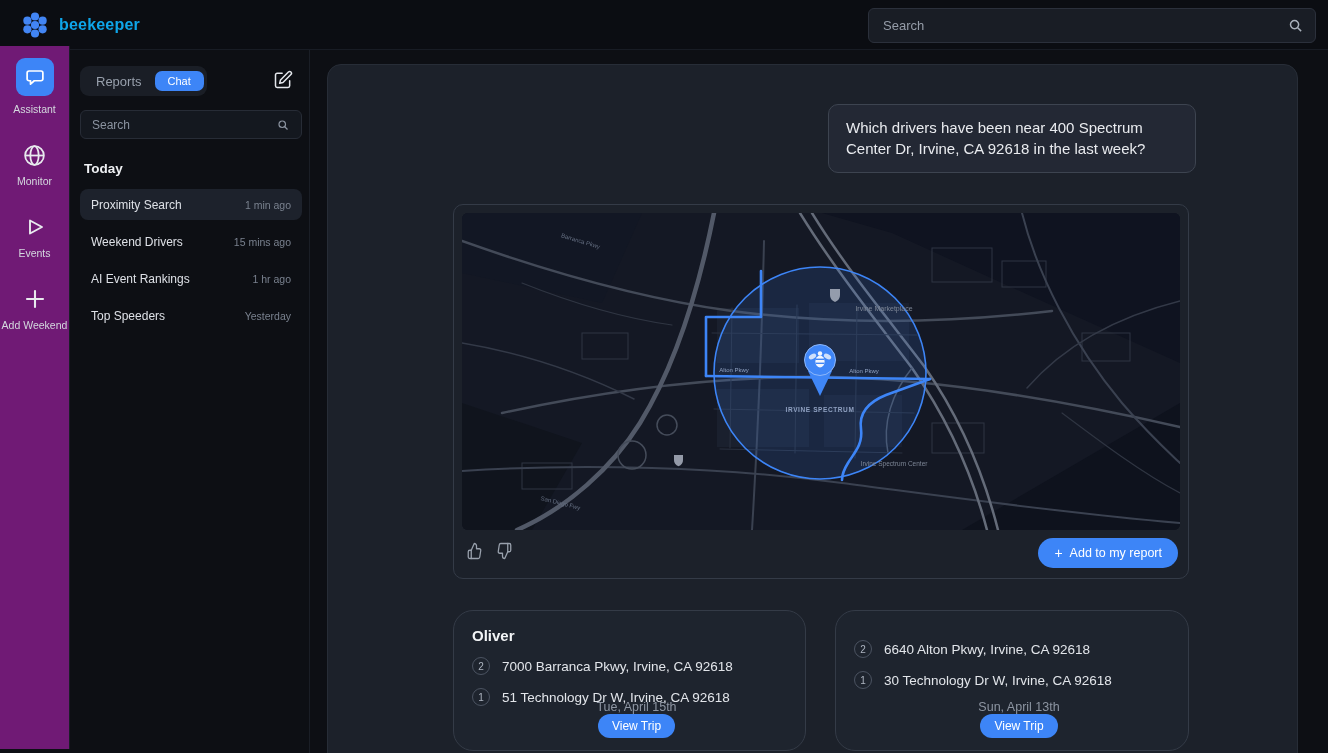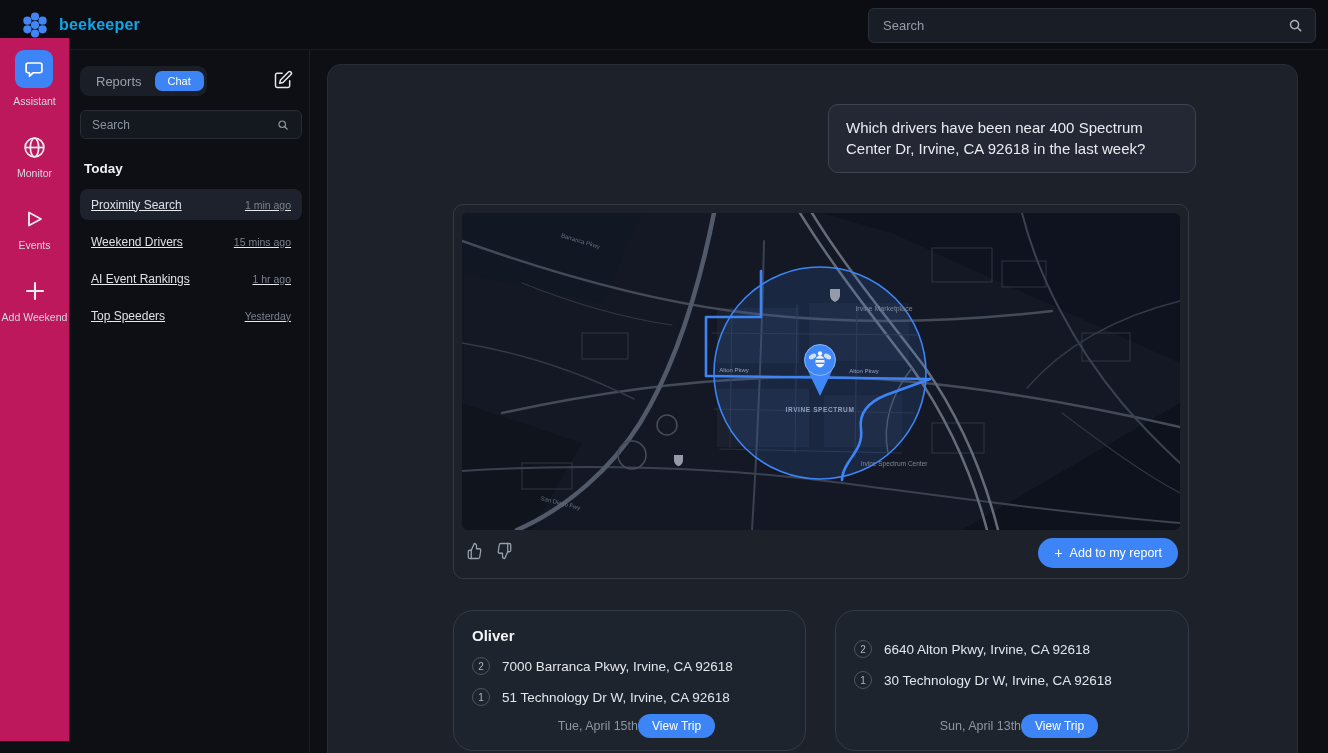--- a/index.html
+++ b/index.html
@@ -12,23 +12,23 @@
   .logo { display:flex; align-items:center; gap:9px; padding-left:20px; }
   .logo-word { font-size:16px; font-weight:bold; letter-spacing:.2px; color:#0ea5e9; }
   .top-search { position:absolute; right:12px; top:8px; width:448px; height:35px;
     background:#191d25; border:1px solid #2b303b; border-radius:6px; display:flex; align-items:center; }
   .top-search input { flex:1; background:transparent; border:none; outline:none;
     color:#c7ccd4; font-size:13px; padding:0 14px; font-family:inherit; }
   .top-search input::placeholder { color:#959ca8; }
   .mag { flex:0 0 auto; margin-right:12px; }
 
   
-  .rail { position:absolute; left:0; top:38px; width:70px; height:703px;
-    background:#be185d; border-right:1px solid #1a1e26; display:flex; flex-direction:column;
-    align-items:center; padding-top:12px; }
+  .rail { position:absolute; left:0; top:46px; width:70px; height:703px;
+    background:#701a75; border-right:1px solid #1a1e26; display:flex; flex-direction:column;
+    padding-top:12px; }
   .rail-item { display:flex; flex-direction:column; align-items:center; gap:7px;
     margin-bottom:27px; cursor:pointer; }
   .rail-label { font-size:10.5px; color:#d4d8de; }
   .tile { width:38px; height:38px; border-radius:9px; background:#3d85f7;
     display:flex; align-items:center; justify-content:center; }
   .rail-ico { width:26px; height:26px; display:flex; align-items:center; justify-content:center; }
 
   
   .panel { position:absolute; left:70px; top:50px; width:240px; height:703px;
     background:#0d0f14; border-right:1px solid #1a1e26; }
@@ -39,21 +39,21 @@
     border-radius:7px; cursor:pointer; }
   .compose { position:absolute; right:16px; top:20px; cursor:pointer; }
   .panel-search { position:absolute; left:10px; top:60px; width:222px; height:29px;
     background:#14181f; border:1px solid #272c36; border-radius:6px; display:flex; align-items:center; }
   .panel-search input { flex:1; background:transparent; border:none; outline:none;
     color:#c7ccd4; font-size:12px; padding:0 11px; font-family:inherit; }
   .panel-search input::placeholder { color:#8b93a0; }
   .today { position:absolute; left:14px; top:111px; font-size:13.5px; font-weight:bold; color:#eef0f3; }
   .conv-list { position:absolute; left:10px; top:139px; width:222px; }
   .conv-row { height:31px; display:flex; align-items:center; justify-content:space-between;
-    padding:0 11px; border-radius:8px; margin-bottom:6px; cursor:pointer;text-decoration:underline; }
+    padding:0 11px; border-radius:8px; margin-bottom:6px; cursor:pointer; }
   .conv-row.sel { background:#1d222c; }
   .conv-title { font-size:12px; color:#dde0e6; }
   .conv-time { font-size:10.5px; color:#79818e; }
 
   
   .main { position:absolute; left:310px; top:50px; width:1018px; height:703px; background:#0d0f14; }
   .main-card { position:absolute; left:17px; top:14px; width:971px; bottom:-20px;
     background:#1c212a; border:1px solid #272d37; border-radius:14px; }
 
   .bubble { position:absolute; left:500px; top:39px; width:368px;
@@ -75,21 +75,21 @@
   .result-card { position:absolute; top:545px; height:141px; background:#1e242e;
     border:1px solid #343b47; border-radius:20px; padding:16px 18px; }
   .rc-oliver { left:125px; width:353px; }
   .rc-joey   { left:507px; width:354px; }
   .driver { font-size:15px; font-weight:bold; color:#f2f4f6; }
   .stop { display:flex; align-items:center; gap:12px; margin-top:13px; }
   .badge { width:18px; height:18px; border-radius:50%; border:1px solid #4b5361;
     color:#aeb5c1; font-size:10px; display:flex; align-items:center; justify-content:center; flex:0 0 auto; }
   .addr { font-size:13.5px; color:#e2e5ea; }
   .rc-footer { position:absolute; left:32px; right:18px; bottom:12px;
-    display:flex; align-items:center; justify-content:center; }
+    display:flex; align-items:center; justify-content:center;flex-direction:column; }
   .rc-date { font-size:12.5px; color:#8d95a2; }
   .view-btn { height:24px; border-radius:12px; background:#3d85f7; color:#fff;
     font-size:12px; padding:0 14px; display:flex; align-items:center; cursor:pointer;
     border:none; font-family:inherit; }
 
   svg { display:block; }
   .map-label { font-family:"Liberation Sans", sans-serif; }
 </style>
 </head>
 <body>

